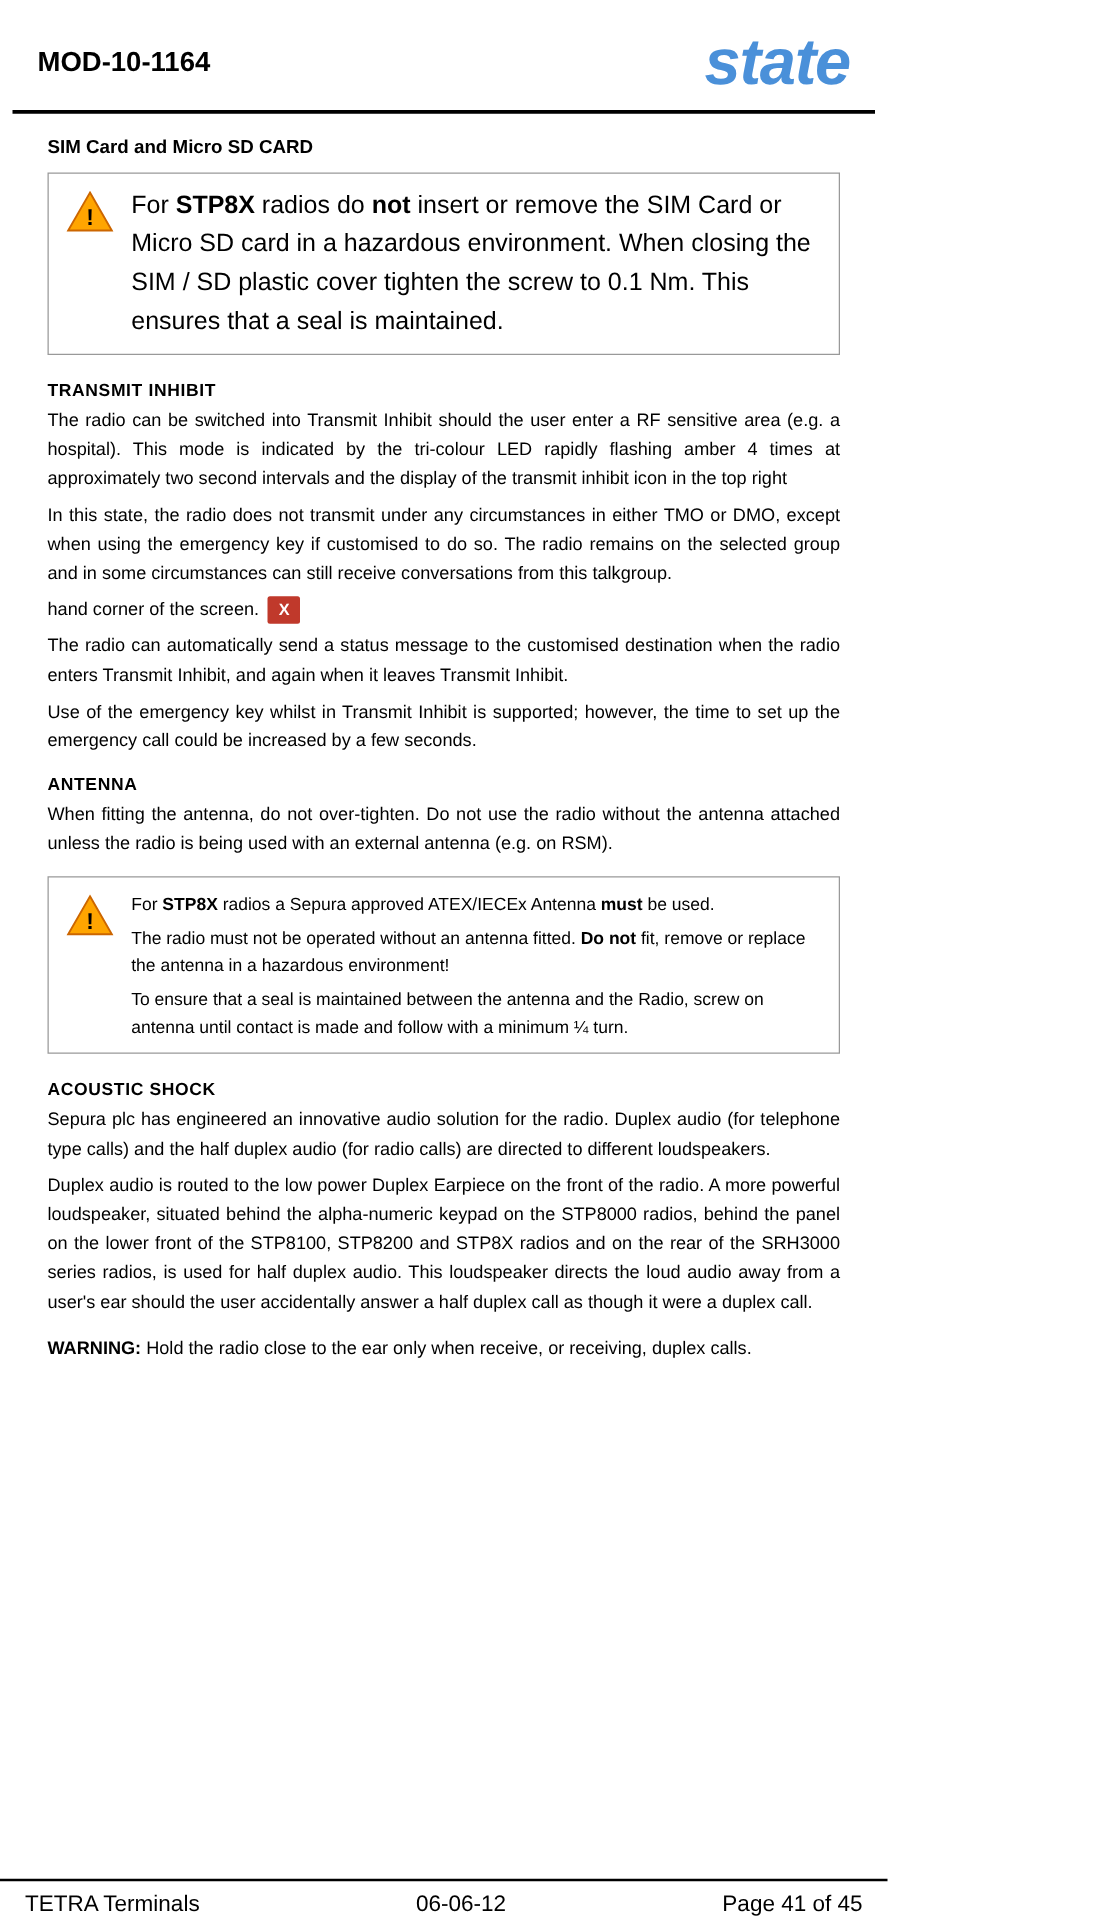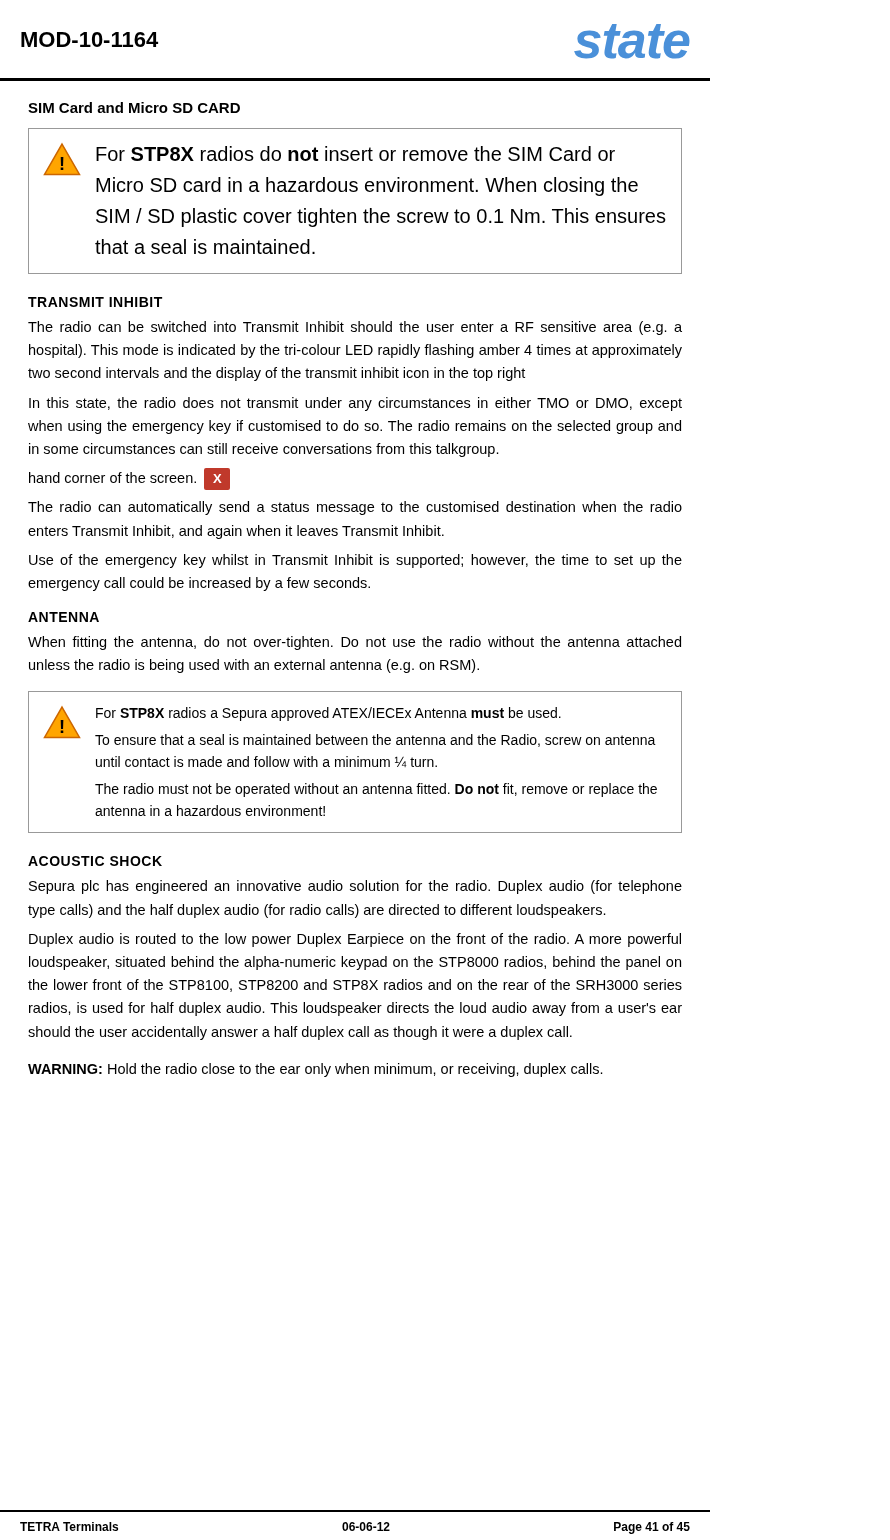--- a/index.html
+++ b/index.html
@@ -9,21 +9,21 @@
       background: #fff;
       font-family: Arial, sans-serif;
       font-size: 15px;
       color: #000;
       position: relative;
     }
 
     .page-container {
       width: 710px;
       min-height: 1540px;
-      padding: 0;
+      padding: 10px;
       position: relative;
     }
 
     
     .header {
       display: flex;
       justify-content: space-between;
       align-items: center;
       padding: 10px 20px 8px 20px;
       border-bottom: 3px solid #000;
@@ -121,22 +121,22 @@
       position: absolute;
       bottom: 0;
       left: 0;
       right: 0;
       border-top: 2px solid #000;
       padding: 8px 20px 6px 20px;
     }
     .footer-row1 {
       display: flex;
       justify-content: space-between;
-      font-size: 12px;
-      font-weight: bold;
+      font-size: 18px;
+      font-weight: normal;
     }
     .footer-row2 {
       display: flex;
       justify-content: space-between;
       font-size: 14px;
       margin-top: 2px;
     }
     .footer-center {
       text-align: center;
     }
@@ -215,32 +215,32 @@
       <div class="warning-icon">
         <svg class="warning-triangle" viewBox="0 0 50 50">
           <polygon points="25,4 48,44 2,44" fill="#FFA500" stroke="#cc6600" stroke-width="2"></polygon>
           <text x="25" y="38" text-anchor="middle" font-size="24" font-weight="bold" fill="#000">!</text>
         </svg>
       </div>
       <div class="wb2-content">
         <p>
           <span>For </span><b>STP8X</b><span> radios a Sepura approved ATEX/IECEx Antenna </span><b>must</b><span> be used.</span>
         </p>
-        <p>To ensure that a seal is maintained between the antenna and the Radio, screw on antenna until contact is made and follow with a minimum ¼ turn.</p>
         <p>
           <span>The radio must not be operated without an antenna fitted. </span><b>Do not</b><span> fit, remove or replace the antenna in a hazardous environment!</span>
         </p>
+        <p>To ensure that a seal is maintained between the antenna and the Radio, screw on antenna until contact is made and follow with a minimum ¼ turn.</p>
       </div>
     </div>
 
     <div class="section-heading section-gap">Acoustic Shock</div>
     <p class="body-text">Sepura plc has engineered an innovative audio solution for the radio. Duplex audio (for telephone type calls) and the half duplex audio (for radio calls) are directed to different loudspeakers.</p>
     <p class="body-text">Duplex audio is routed to the low power Duplex Earpiece on the front of the radio. A more powerful loudspeaker, situated behind the alpha-numeric keypad on the STP8000 radios, behind the panel on the lower front of the STP8100, STP8200 and STP8X radios and on the rear of the SRH3000 series radios, is used for half duplex audio. This loudspeaker directs the loud audio away from a user's ear should the user accidentally answer a half duplex call as though it were a duplex call.</p>
     <p class="body-text section-gap">
-      <b>WARNING:</b><span> Hold the radio close to the ear only when minimum, or receiving, duplex calls.</span>
+      <b>WARNING:</b><span> Hold the radio close to the ear only when receive, or receiving, duplex calls.</span>
     </p>
 
   </div>
 
   <div class="footer">
     <div class="footer-row1">
       <span class="footer-left">TETRA Terminals</span>
       <span class="footer-center">06-06-12</span>
       <span class="footer-right">Page 41 of 45</span>
     </div>

